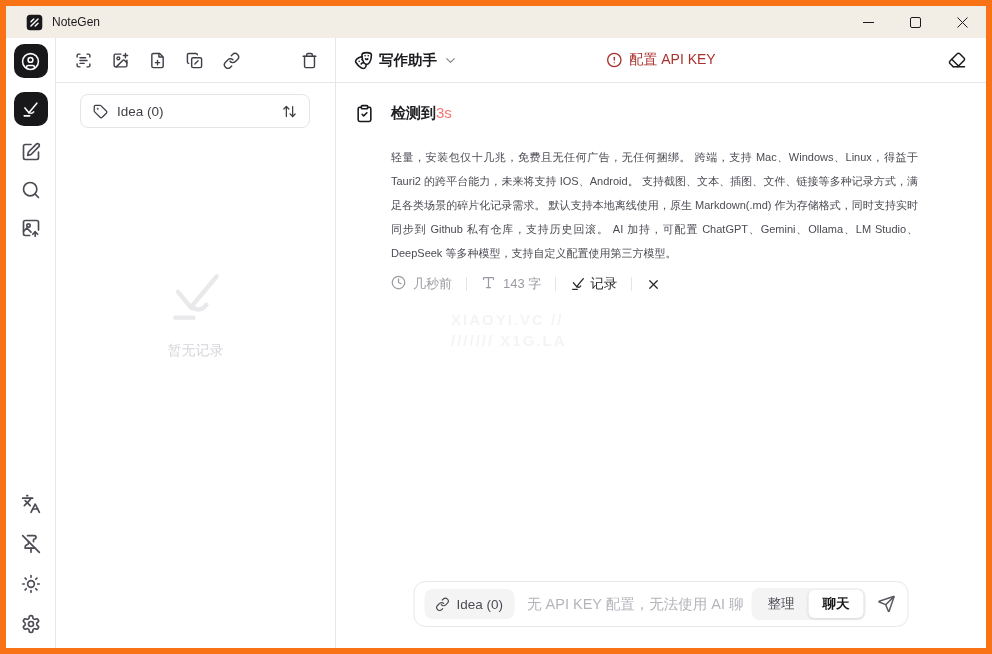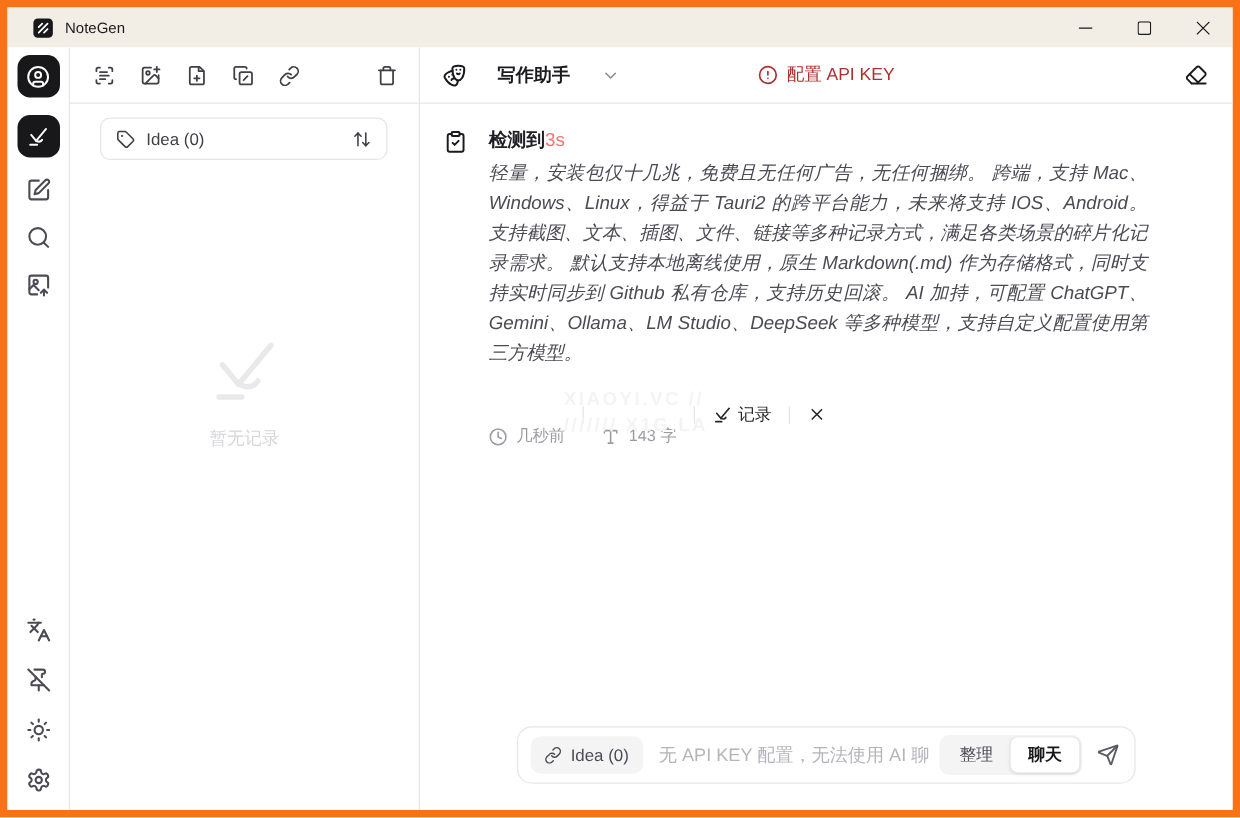--- a/index.html
+++ b/index.html
@@ -42,38 +42,38 @@
   .tag-filter .label { font-size:13.5px; color:#3f3f46; }
   .tag-filter .sort { margin-left:auto; color:#3f3f46; }
   .notes-empty { position:absolute; left:0; right:0; top:228px; display:flex; flex-direction:column; align-items:center; }
   .notes-empty .big-pen { color:#e9e9ec; }
   .notes-empty .empty-text { margin-top:14px; font-size:14px; color:#d7d7db; }
 
   
   .main-col { flex:1; display:flex; flex-direction:column; min-width:0; }
   .main-header { height:45px; flex:none; border-bottom:1px solid #e7e7ea; display:flex; align-items:center;
                  padding:0 20px 0 18px; position:relative; }
-  .assistant-picker { display:flex; align-items:center; gap:25px; color:#1b1b1f; }
+  .assistant-picker { display:flex; align-items:center; gap:6px; color:#1b1b1f; }
   .assistant-picker .name { font-size:14.5px; font-weight:600; }
   .assistant-picker .chev { color:#8a8a92; }
   .api-warning { position:absolute; left:50%; transform:translateX(-50%); display:flex; align-items:center; gap:7px;
                  color:#a8322f; font-size:14px; }
   .header-eraser { margin-left:auto; color:#1b1b1f; }
 
   .main-content { flex:1; position:relative; min-height:0; }
 
   
   .note-card { display:flex; gap:17px; padding:20px 24px 0 19px; }
   .note-card .card-icon { color:#1b1b1f; margin-top:1px; }
   .note-card .card-main { width:527px; }
   .card-title { font-size:15px; font-weight:700; color:#202024; line-height:20px; }
   .card-title .countdown { color:#f87171; font-weight:400; }
-  .card-body { margin-top:4px; font-size:15px; line-height:24px; color:#4b4b54; text-align:justify;font-style:italic; }
+  .card-body { margin-top:22px; font-size:11px; line-height:24px; color:#4b4b54; text-align:justify; }
   .card-meta { margin-top:10px; display:flex; align-items:center; font-size:13px; color:#9b9ba3; }
-  .meta-group { display:flex; align-items:center; gap:7px;margin-top:35px; }
+  .meta-group { display:flex; align-items:flex-start; gap:7px; }
   .meta-sep { width:1px; height:14px; background:#e5e5e8; margin:0 14px; }
   .meta-action { display:flex; align-items:center; gap:4px; color:#27272a; font-size:13.5px; }
   .meta-close { display:flex; align-items:center; color:#27272a; }
 
   
   .watermark { position:absolute; left:115px; top:224px; pointer-events:none; }
   .wm1 { font-size:19px; font-weight:700; color:#ebebeb; letter-spacing:1px; }
   .wm2 { font-size:15px; font-weight:700; color:#f4f4f4; letter-spacing:2px; margin-top:4px; }
 
   

